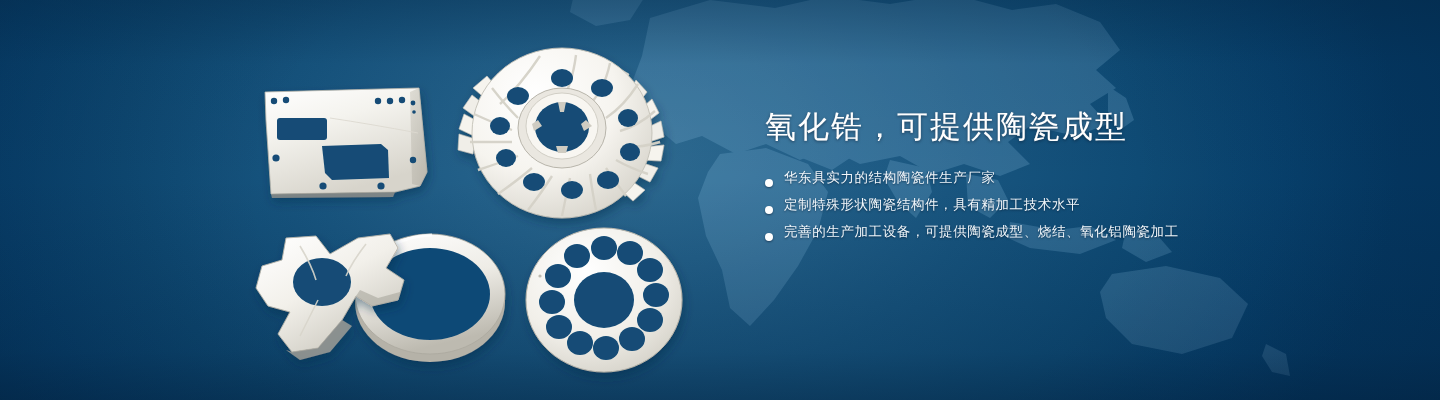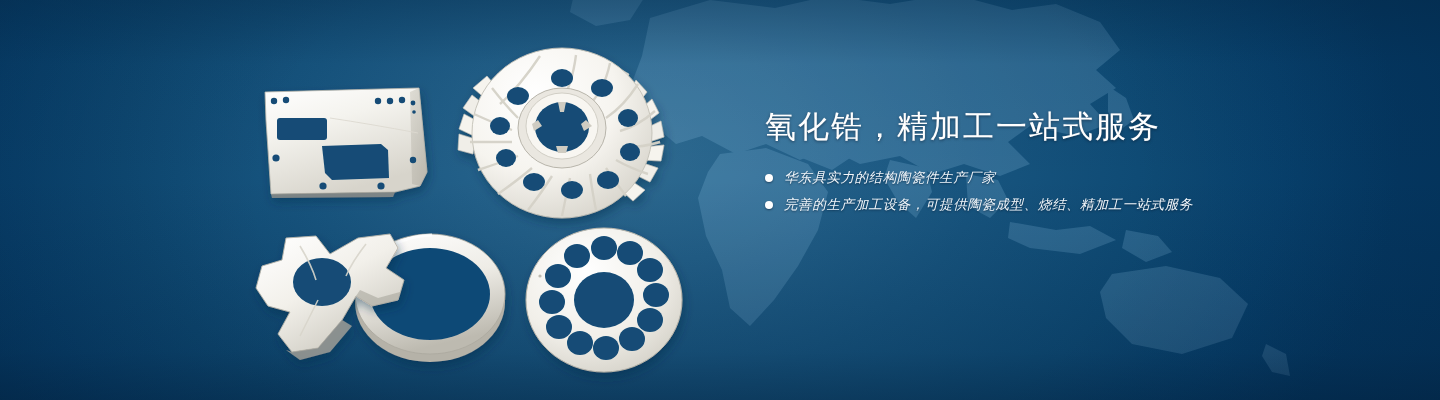--- a/index.html
+++ b/index.html
@@ -78,24 +78,23 @@
     text-shadow: 0 1px 3px rgba(0,14,32,0.55), 0 0 1px rgba(255,255,255,0.35);
     white-space: nowrap;
   }
   .bullets {
     list-style: none;
     margin: 22px 0 0 0;
     padding: 0;
   }
   .bullet-item {
     display: flex;
-    align-items: center;
+    align-items: flex-end;
     margin-bottom: 9px;
     white-space: nowrap;
-    font-style: italic;
   }
   .bullet-dot {
     flex: 0 0 auto;
     width: 8px;
     height: 8px;
     border-radius: 50%;
     background: #ffffff;
     margin-right: 11px;
     box-shadow: 0 1px 2px rgba(0,12,28,0.45);
   }
@@ -330,27 +329,31 @@
           <ellipse cx="558" cy="276" rx="13" ry="12"></ellipse>
           <ellipse cx="577" cy="256" rx="13" ry="12"></ellipse>
         </g>
 
         <circle cx="540" cy="276" r="1.6" fill="#bdbab0"></circle>
       </g>
     </svg>
   </div>
 
   <div class="text-col">
-    <div class="headline">氧化锆，精加工一站式服务</div>
+    <div class="headline">氧化锆，可提供陶瓷成型</div>
 
     <ul class="bullets">
       <li class="bullet-item">
         <span class="bullet-dot"></span>
         <span class="bullet-text">华东具实力的结构陶瓷件生产厂家</span>
       </li>
       <li class="bullet-item">
         <span class="bullet-dot"></span>
-        <span class="bullet-text">完善的生产加工设备，可提供陶瓷成型、烧结、精加工一站式服务</span>
+        <span class="bullet-text">定制特殊形状陶瓷结构件，具有精加工技术水平</span>
+      </li>
+      <li class="bullet-item">
+        <span class="bullet-dot"></span>
+        <span class="bullet-text">完善的生产加工设备，可提供陶瓷成型、烧结、氧化铝陶瓷加工</span>
       </li>
     </ul>
   </div>
 
 </div>
 
 </body></html>

